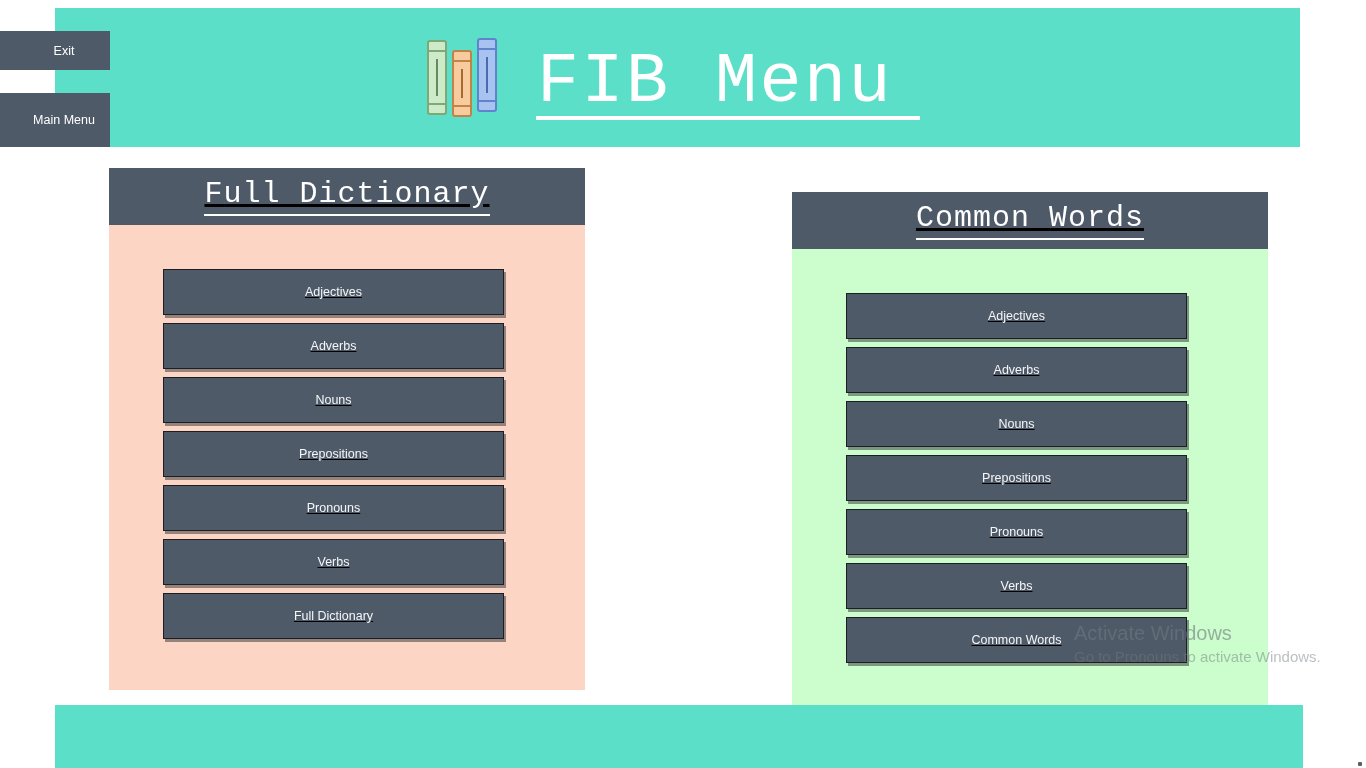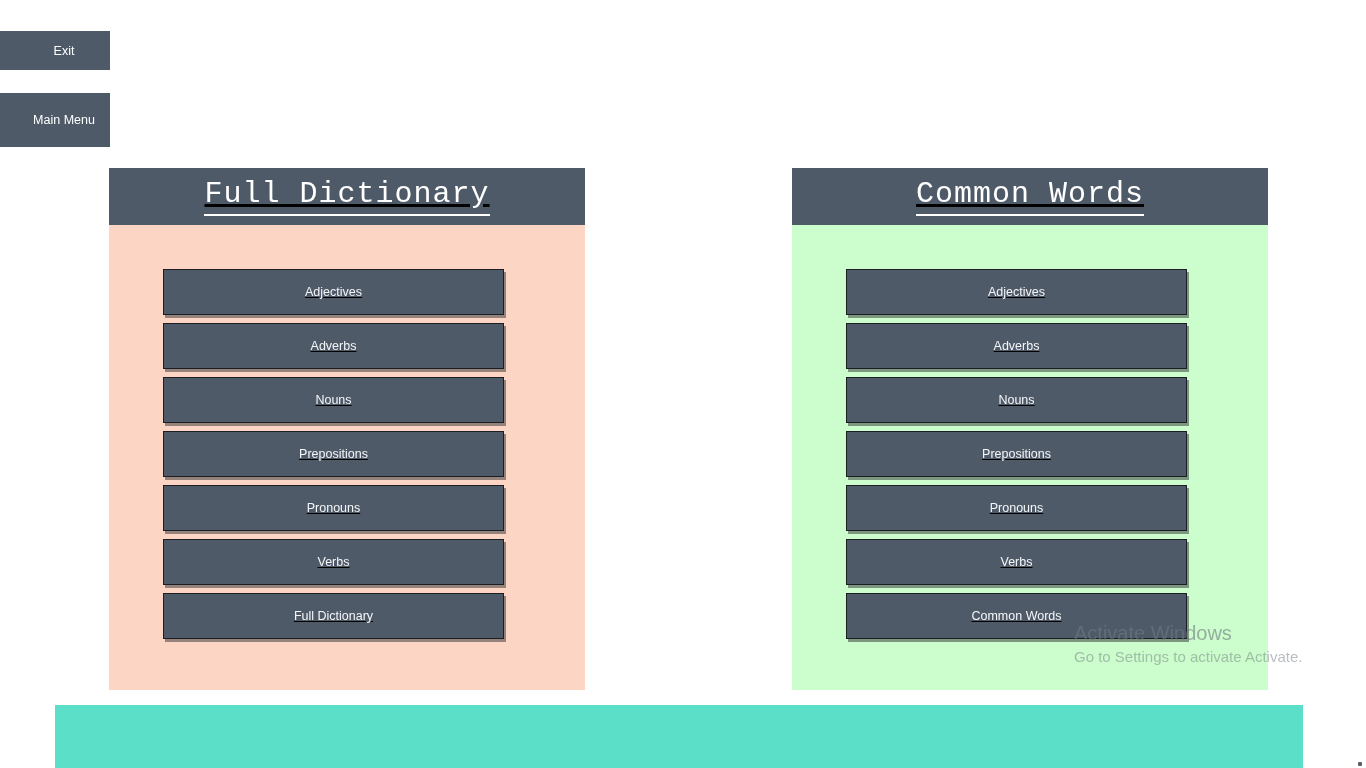--- a/index.html
+++ b/index.html
@@ -30,21 +30,21 @@
   
   .nav-btn{position:absolute;left:0;width:110px;background:#4F5A69;color:#ffffff;
            border:none;font-family:"Liberation Sans",sans-serif;font-size:12.5px;
            display:flex;align-items:center;justify-content:center;cursor:pointer;z-index:5;padding-left:24px;}
   .nav-btn.exit{top:31px;height:39px;}
   .nav-btn.mainmenu{top:93px;height:54px;}
 
   
   .panel{position:absolute;top:168px;width:476px;height:522px;text-decoration:underline;}
   .panel.left{left:109px;}
-  .panel.right{left:792px;}
+  .panel.right{left:792px;margin-top:24px;}
   .panel-header{height:57px;background:#4F5A69;display:flex;align-items:center;justify-content:center;}
   .panel-title{color:#ffffff;font-family:"Liberation Mono",monospace;font-size:30px;
                letter-spacing:1px;border-bottom:2px solid #ffffff;padding-bottom:3px;white-space:nowrap;}
   .panel-body{height:465px;box-sizing:border-box;padding:44px 0 0 54px;}
   .panel-body.peach{background:#FCD5C5;}
   .panel-body.mint{background:#CCFDCC;}
   .dict-btn{display:block;width:341px;height:46px;margin-bottom:8px;background:#4F5A69;
             border:1px solid #1b1f24;box-shadow:2px 3px 0 rgba(25,28,32,0.45);
             color:#f4f6f8;font-family:"Liberation Sans",sans-serif;font-size:12.5px;
             text-align:center;cursor:pointer;box-sizing:border-box;}
@@ -57,20 +57,41 @@
   .watermark .wm1{font-size:20px;color:rgba(110,122,126,0.60);line-height:24px;}
   .watermark .wm2{font-size:15px;color:rgba(110,122,126,0.48);line-height:19px;margin-top:2px;}
 
   .artifact-dot{position:absolute;left:1358px;top:762px;width:4px;height:4px;background:#55606a;border-radius:1px;}
 </style>
 </head>
 <body>
 
 <div class="stage">
 
+  <div class="header">
+    <div class="books">
+      <div class="book green">
+        <div class="band-top"></div>
+          <div class="spine"></div>
+          <div class="band-bottom"></div>
+      </div>
+      <div class="book orange">
+        <div class="band-top"></div>
+          <div class="spine"></div>
+          <div class="band-bottom"></div>
+      </div>
+      <div class="book blue">
+        <div class="band-top"></div>
+          <div class="spine"></div>
+          <div class="band-bottom"></div>
+      </div>
+    </div>
+    <div class="title">FIB Menu</div>
+    <div class="title-underline"></div>
+  </div>
 
   <button class="nav-btn exit">Exit</button>
   <button class="nav-btn mainmenu">Main Menu</button>
 
   <section class="panel left">
     <div class="panel-header">
       <span class="panel-title">Full Dictionary</span>
     </div>
     <div class="panel-body peach">
       <button class="dict-btn">Adjectives</button>
@@ -95,17 +116,17 @@
       <button class="dict-btn">Pronouns</button>
       <button class="dict-btn">Verbs</button>
       <button class="dict-btn">Common Words</button>
     </div>
   </section>
 
   <div class="footer"></div>
 
   <div class="watermark">
     <div class="wm1">Activate Windows</div>
-    <div class="wm2">Go to Settings to activate Activate.</div>
+    <div class="wm2">Go to Pronouns to activate Windows.</div>
   </div>
 
   <div class="artifact-dot"></div>
 </div>
 
 </body></html>

